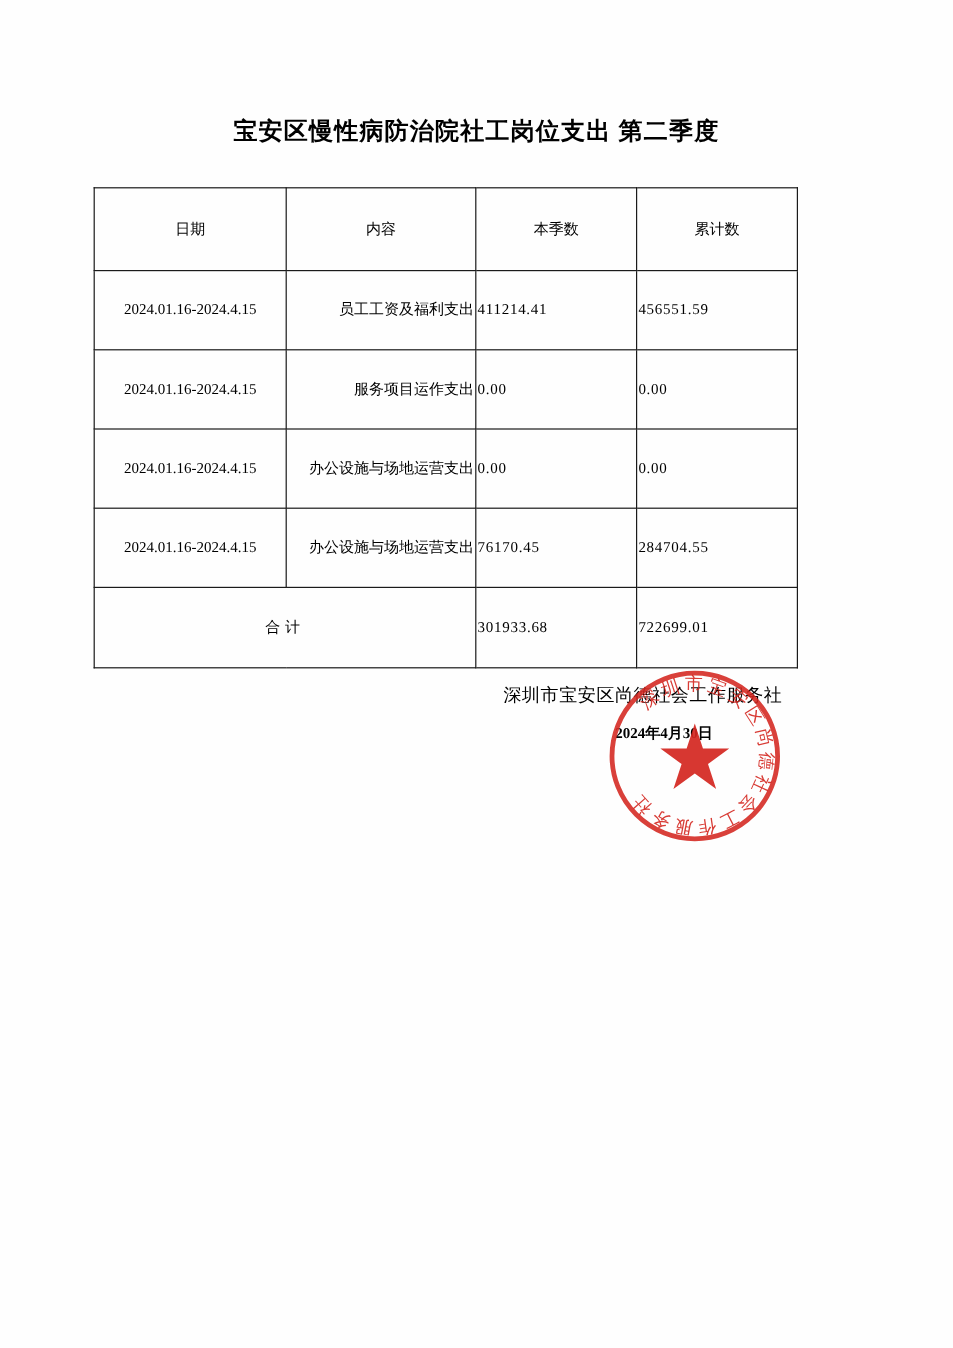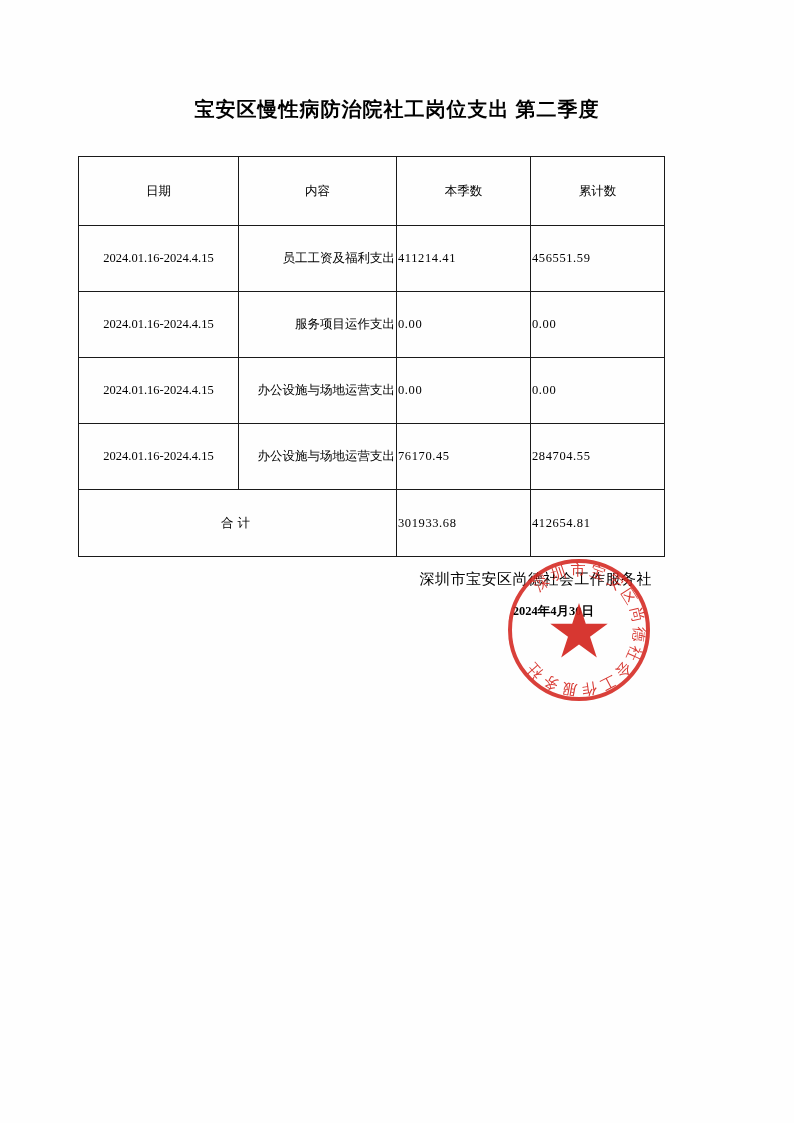--- a/index.html
+++ b/index.html
@@ -165,21 +165,21 @@
         <tr class="body-row">
           <td class="cell-date">2024.01.16-2024.4.15</td>
           <td class="cell-item">办公设施与场地运营支出</td>
           <td class="cell-num">76170.45</td>
           <td class="cell-num">284704.55</td>
         </tr>
 
         <tr class="total-row">
           <td class="total-label" colspan="2">合计</td>
           <td class="cell-num">301933.68</td>
-          <td class="cell-num">412654.81</td>
+          <td class="cell-num">722699.01</td>
         </tr>
       </tbody>
     </table>
   </div>
 
   <div class="sign-block">
     <div class="sign-org">深圳市宝安区尚德社会工作服务社</div>
     <div class="sign-date">2024年4月30日</div>
   </div>
 

